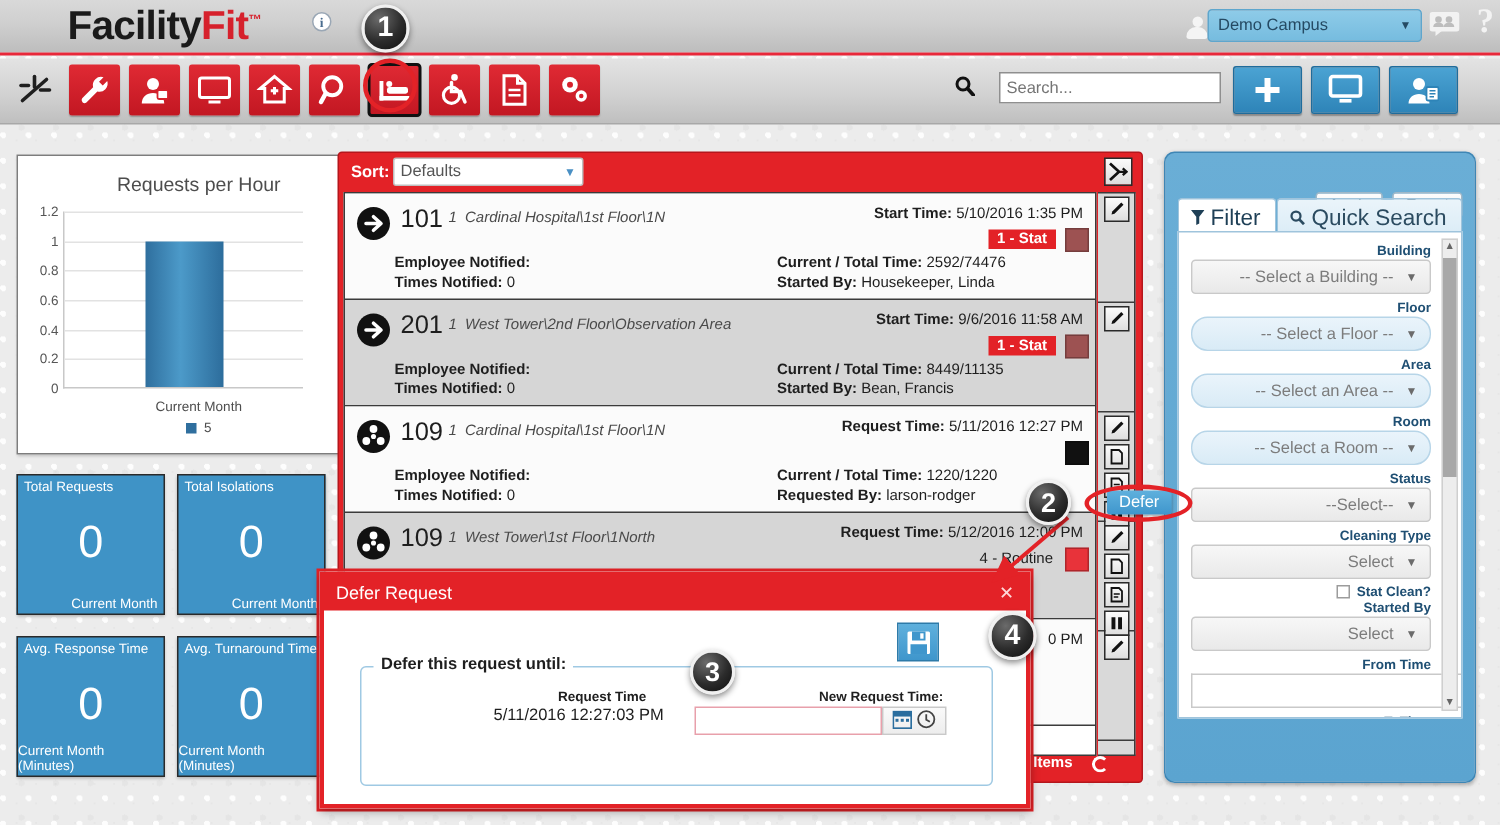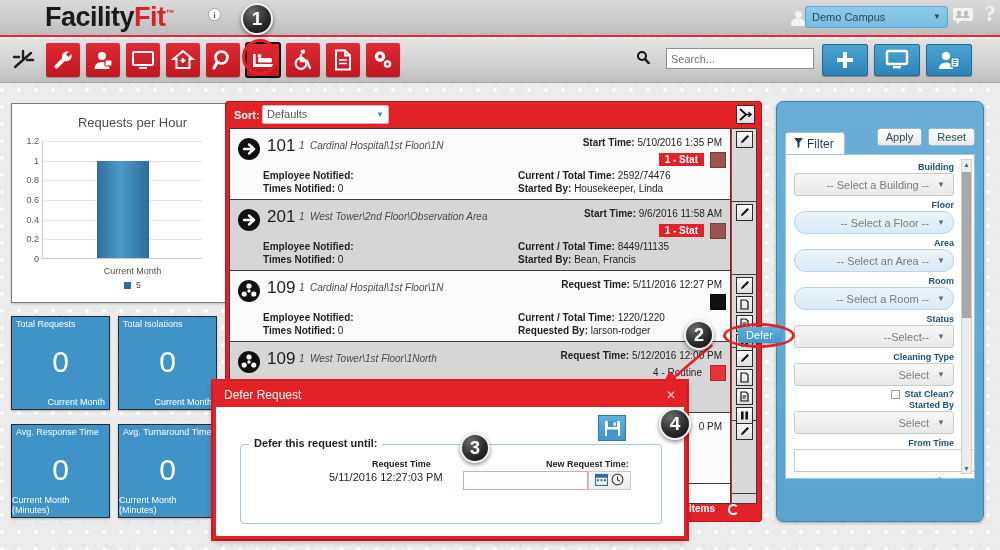--- a/index.html
+++ b/index.html
@@ -196,21 +196,21 @@
     border:1px solid #3e86b5; border-radius:7px;
     box-shadow:0 1px 3px rgba(0,0,0,.3);
   }
   .fp-top{ position:absolute; right:8px; top:5px; display:flex; gap:6px;margin-top:21px;}
   .fp-btn{
     background:linear-gradient(to bottom,#fdfdfd,#eaeaea); border:1px solid #9fb8c8;
     border-radius:3px; font-size:11px; color:#2b4b60; padding:2px 8px;
   }
   .fp-tabs{ position:absolute; left:8px; top:30px; display:flex; }
   .fp-tab{
-    font-size:12px; color:#2b4b60; padding:4px 10px 5px 8px;
+    font-size:15px; color:#2b4b60; padding:4px 10px 5px 8px;
     border:1px solid #9fc4dc; border-bottom:none; border-radius:3px 3px 0 0;
     background:linear-gradient(to bottom,#eaf4fa,#d9ebf6);
     display:flex; align-items:center; gap:4px;
   }
   .fp-tab.active{ background:#fff; color:#1e3f56; }
   .fp-body{
     position:absolute; left:8px; right:8px; top:52px; bottom:42px;
     background:#fff; border:1px solid #9fc4dc; overflow:hidden;
   }
   .fp-scroll{ position:absolute; right:2px; top:4px; bottom:4px; width:11px; background:#ededed; border:1px solid #cfcfcf;}
@@ -667,20 +667,27 @@
       <div class="fp-btn">Apply</div>
       <div class="fp-btn">Reset</div>
     </div>
 
     <div class="fp-tabs">
       <div class="fp-tab active">
         <span><svg width="9" height="10" viewBox="0 0 9 10">
               <path d="M0 0h9L5.5 4.5V9L3.5 10V4.5z" fill="#1e3f56"></path>
             </svg></span>
         <span>Filter</span>
+      </div>
+      <div class="fp-tab">
+        <span><svg width="10" height="10" viewBox="0 0 10 10">
+              <circle cx="4" cy="4" r="3" fill="none" stroke="#2b4b60" stroke-width="1.5"></circle>
+              <line x1="6.2" y1="6.2" x2="9.3" y2="9.5" stroke="#2b4b60" stroke-width="1.8"></line>
+            </svg></span>
+        <span>Quick Search</span>
       </div>
     </div>
 
     <div class="fp-body">
       <div style="padding:6px 0 0 0">
         <div class="fld">
           <div class="lb">Building</div>
           <div class="sel">
               <span>-- Select a Building --</span>
               <span class="caret">▼</span>

